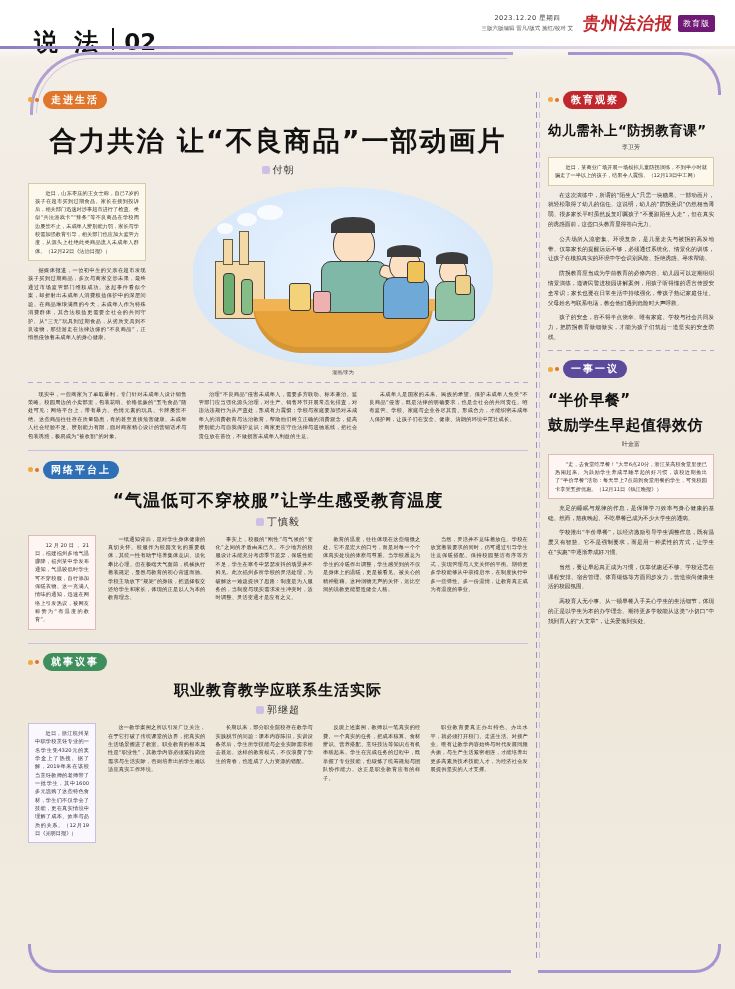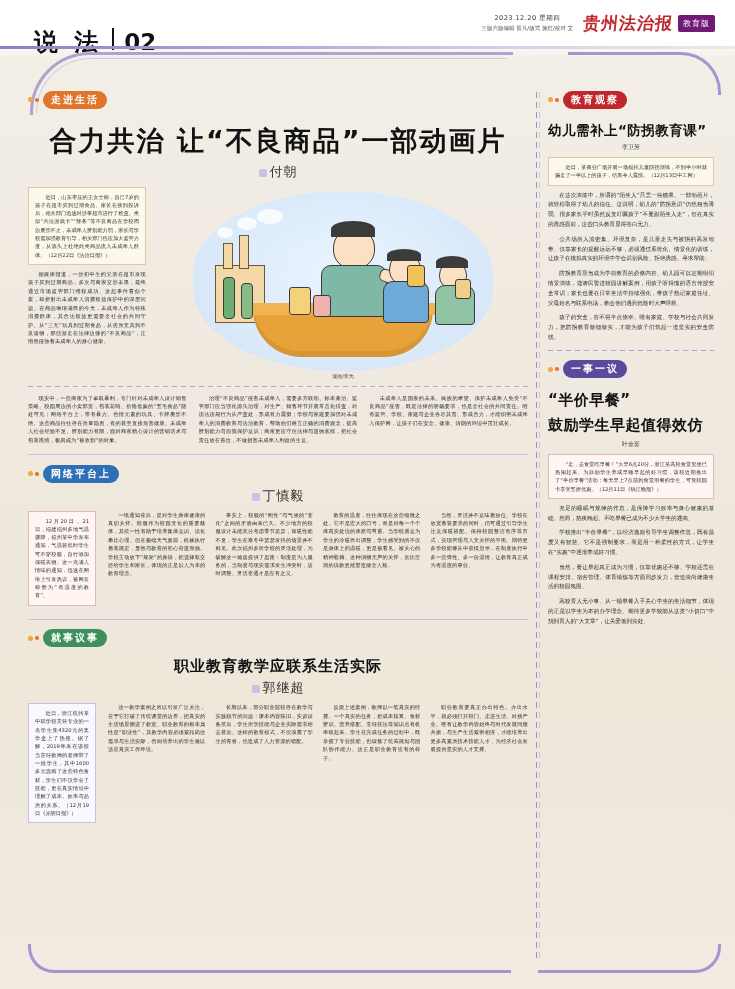--- a/index.html
+++ b/index.html
@@ -95,21 +95,21 @@
   .badge.blue .lbl{background:#2f6fb5;}
   .badge.green .lbl{background:#3f8f5c;}
   .badge.red .lbl{background:#c0272d;}
 
   .headline{
     font-family:"DejaVu Sans", sans-serif;
     font-weight:700;color:#111;
     text-align:center;
   }
   .h-main{font-size:27px;letter-spacing:2px;margin:10px 0 4px;}
-  .byline{font-size:13px;color:#333;text-align:center;letter-spacing:1px;margin-bottom:6px;font-family:Liberation Serif, serif;}
+  .byline{font-size:10px;color:#333;text-align:center;letter-spacing:1px;margin-bottom:6px;font-family:Liberation Serif, serif;}
   .byline .mark{display:inline-block;width:8px;height:8px;background:#cdbfe6;border-radius:2px;margin-right:3px;vertical-align:-1px;}
 
   
   .txt{
     font-size:5.2px;line-height:1.62;color:#2a2a2a;text-align:justify;
     font-family:"DejaVu Sans", sans-serif;
     letter-spacing:.2px;
     -webkit-hyphens:none;
   }
   .cols3{column-count:3;column-gap:12px;}
@@ -283,20 +283,21 @@
     <div class="rule-solid" style="margin-top:10px;"></div>
 
     <div>
       <div class="badge blue">
         <span class="dots">
             <i></i>
             <i></i>
           </span>
         <span class="lbl">网络平台上</span>
       </div>
+      <div class="h-sub">“气温低可不穿校服”让学生感受教育温度</div>
       <div class="byline">
         <span class="mark"></span><span>丁慎毅</span>
       </div>
       <div style="display:flex;gap:12px;margin-top:4px;">
         <div style="width:68px;">
           <div class="lead red">12月20日，21日，福建福州多地气温骤降，福州某中学发布通知，气温较低时学生可不穿校服，自行添加保暖衣物。这一充满人情味的通知，迅速在网络上引发热议，被网友称赞为“有温度的教育”。</div>
         </div>
         <div style="flex:1;" class="txt cols4">
           <p>一纸通知背后，是对学生身体健康的真切关怀。校服作为校园文化的重要载体，其统一性有助于培养集体意识、淡化攀比心理。但在极端天气面前，机械执行着装规定，显然与教育的初心背道而驰。学校主动放下“规矩”的身段，把选择权交还给学生和家长，体现的正是以人为本的教育理念。</p>
           <p>事实上，校服的“刚性”与气候的“变化”之间的矛盾由来已久。不少地方的校服设计未能充分考虑季节差异，保暖性能不足，学生在寒冬中瑟瑟发抖的场景并不鲜见。此次福州多所学校的灵活处理，为破解这一难题提供了思路：制度是为人服务的，当制度与现实需求发生冲突时，适时调整、灵活变通才是应有之义。</p>

